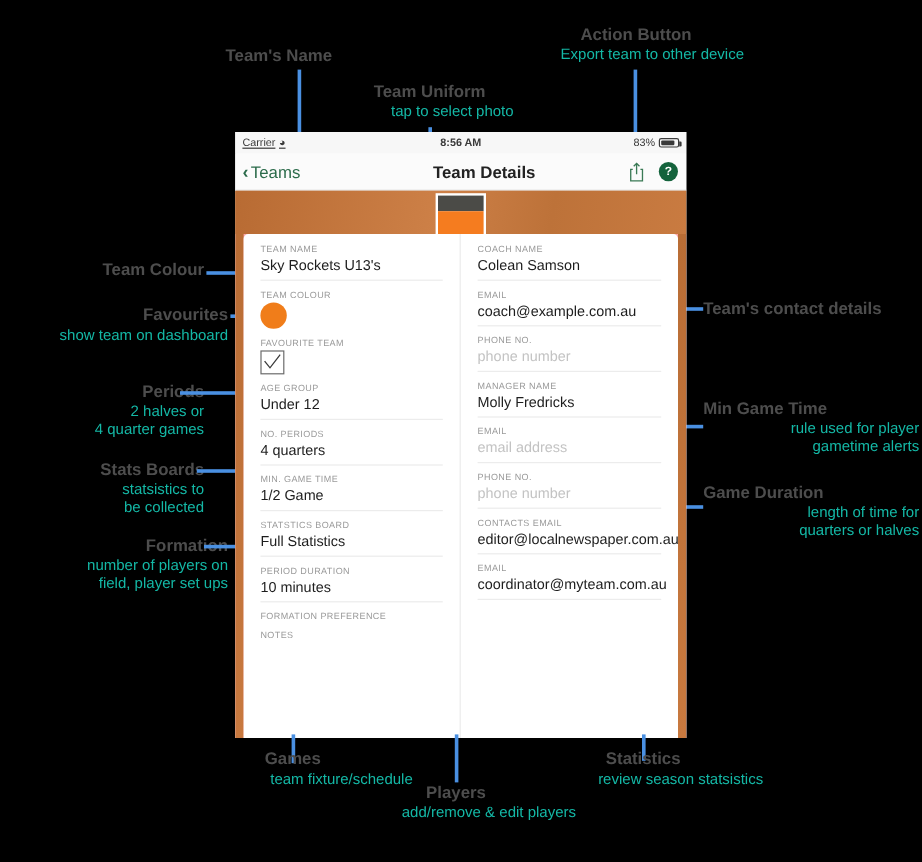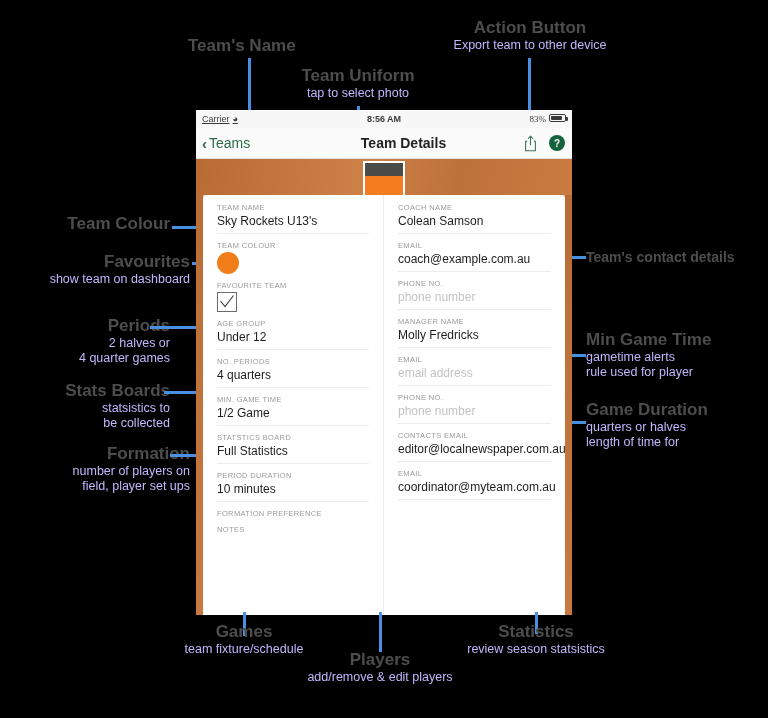--- a/index.html
+++ b/index.html
@@ -5,22 +5,22 @@
   * { box-sizing: border-box; margin:0; padding:0; }
   html,body { background:#000; }
   body {
     width:768px; height:718px;
     font-family:"Liberation Sans", sans-serif;
     position:relative; overflow:hidden;
     -webkit-font-smoothing:antialiased;
   }
   
   .anno { position:absolute; color:#4a4a4a; }
-  .anno .t { font-weight:bold; font-size:17px; line-height:20px; color:#4d4d4d; white-space:nowrap; }
-  .anno .s { font-size:12.5px; line-height:15px; color:#c4b5fd; }
+  .anno .t { font-weight:bold; font-size:14px; line-height:20px; color:#4d4d4d; white-space:nowrap; }
+  .anno .s { font-size:12.5px; line-height:15px; color:#14b8a6;text-align:right; }
   .anno.r  { text-align:right; }
   .anno.l  { text-align:left; }
   .anno.c  { text-align:center; }
 
   
   .line { position:absolute; background:#4a90e2; }
   .lh { height:3px; }
   .lv { width:3px; }
   .dot { position:absolute; width:13px; height:13px; border-radius:50%; background:#4a90e2; }
 
@@ -29,21 +29,21 @@
     position:absolute; left:196px; top:110px; width:376px; height:505px;
     background:#fff; overflow:hidden;
   }
   
   #statusbar {
     height:18px; background:#f7f7f7; position:relative;
     font-size:9px; color:#3a3a3a; display:flex; align-items:center;
   }
   #statusbar .carrier { position:absolute; left:6px; display:flex; align-items:center; gap:3px;text-decoration:underline; }
   #statusbar .clock { position:absolute; left:0; right:0; text-align:center; font-weight:bold; font-size:9px; }
-  #statusbar .battery { position:absolute; right:6px; display:flex; gap:3px;font-family:Liberation Serif, serif; }
+  #statusbar .battery { position:absolute; right:6px; display:flex; align-items:center; gap:3px; }
   .battbox { width:17px; height:8px; border:1px solid #3a3a3a; border-radius:2px; position:relative; }
   .battbox::after { content:""; position:absolute; right:-3px; top:2px; width:2px; height:4px; background:#3a3a3a; border-radius:0 1px 1px 0; }
   .battfill { position:absolute; left:1px; top:1px; bottom:1px; width:11px; background:#3a3a3a; border-radius:1px; }
   .wifi { font-size:9px; }
 
   
   #navbar {
     height:31px; background:#fbfbfb; border-bottom:1px solid #e0e0e0;
     position:relative; display:flex; align-items:center;
   }
@@ -161,30 +161,30 @@
 <div class="dot" style="left:203px; top:448px;"></div>
 
 <div class="anno l" style="left:586px; top:247px; width:180px;">
   <div class="t" style="font-size:14px;">Team's contact details</div>
 </div>
 <div class="line lh" style="left:524px; top:256px; width:62px;"></div>
 <div class="dot" style="left:518px; top:251px;"></div>
 
 <div class="anno l" style="left:586px; top:330px; width:180px;">
   <div class="t">Min Game Time</div>
+  <div class="s">rule used for player</div>
   <div class="s">gametime alerts</div>
-  <div class="s">rule used for player</div>
 </div>
 <div class="line lh" style="left:348px; top:354px; width:238px;"></div>
 <div class="dot" style="left:342px; top:349px;"></div>
 
 <div class="anno l" style="left:586px; top:400px; width:180px;">
   <div class="t">Game Duration</div>
+  <div class="s">length of time for</div>
   <div class="s">quarters or halves</div>
-  <div class="s">length of time for</div>
 </div>
 <div class="line lh" style="left:348px; top:421px; width:238px;"></div>
 <div class="dot" style="left:342px; top:416px;"></div>
 
 <div id="device">
 
   <div id="statusbar">
     <div class="carrier">
       <span>Carrier</span>
       <span class="wifi">◕</span>

